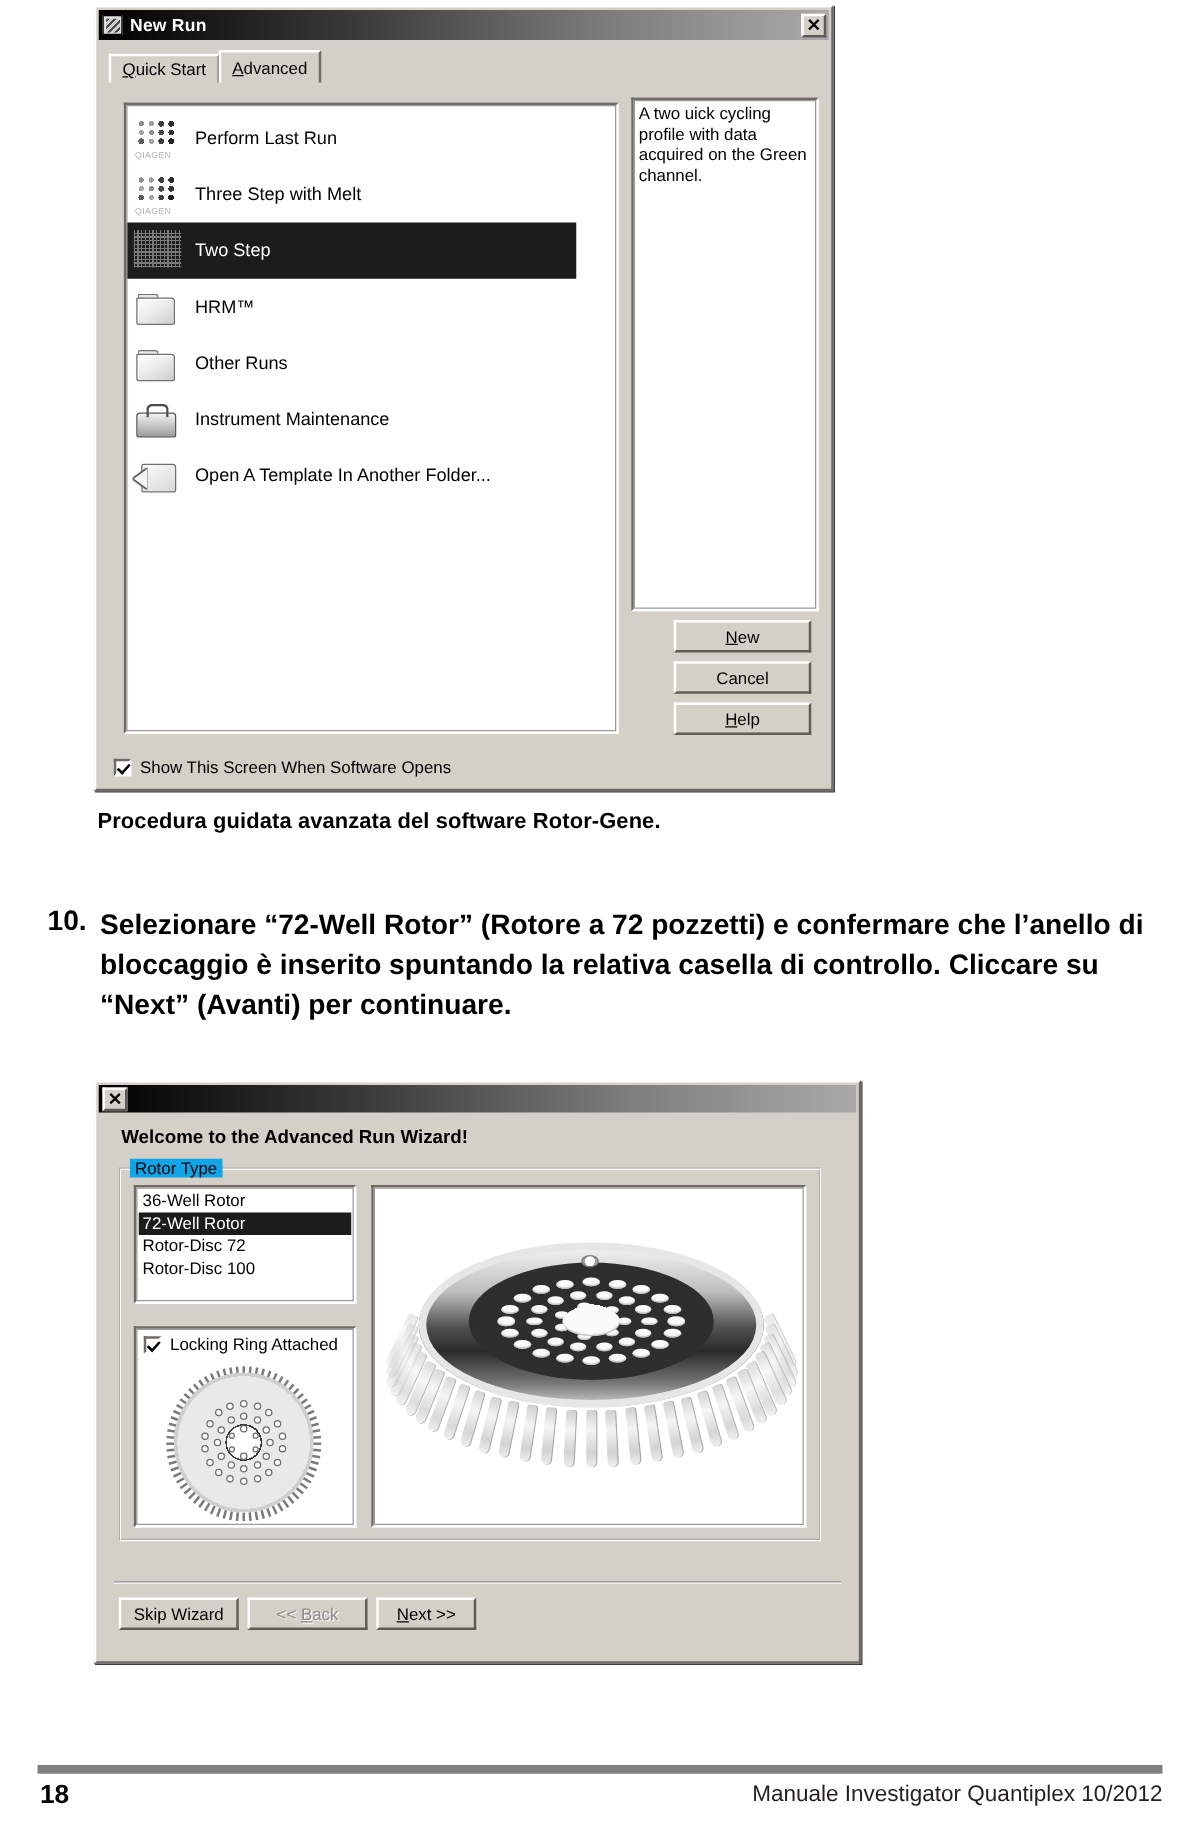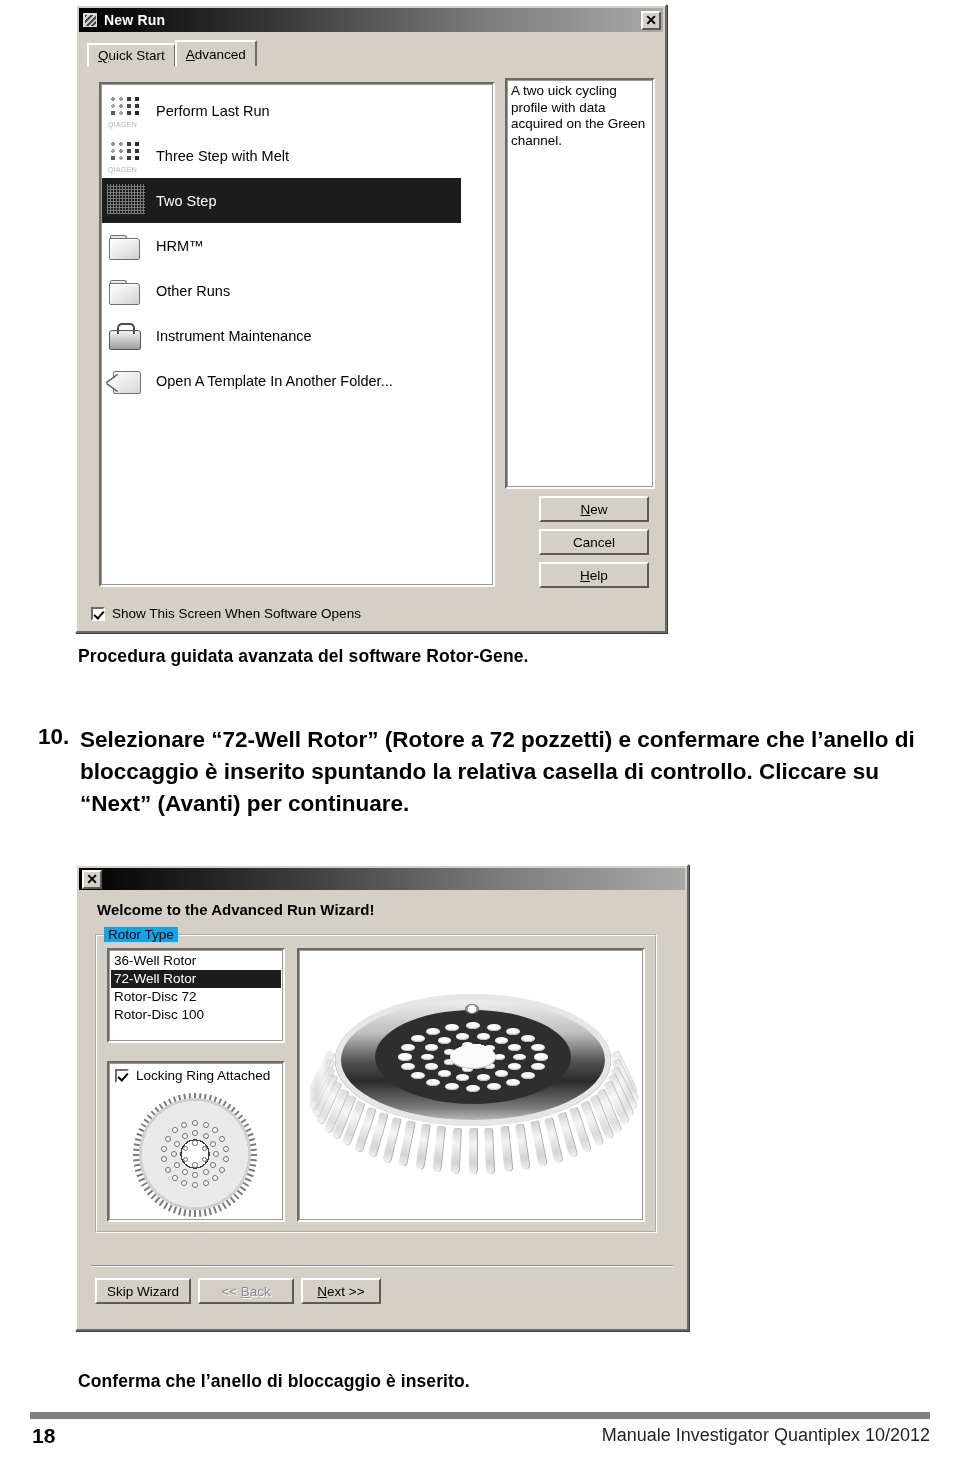--- a/index.html
+++ b/index.html
@@ -575,21 +575,20 @@
       <span>Skip Wizard</span>
     </div>
     <div class="btn disabled" style="position:absolute; left:121px; top:412px; width:96px; height:26px;">
       <span><span>&lt;&lt; </span><span class="u">B</span><span>ack</span></span>
     </div>
     <div class="btn" style="position:absolute; left:224px; top:412px; width:80px; height:26px;">
       <span><span class="u">N</span><span>ext &gt;&gt;</span></span>
     </div>
   </div>
 
-  <div class="caption" style="left:78px; top:1371px; width:700px;">Conferma che l’anello di bloccaggio è inserito.</div>
 
   <div class="rule" style="left:30px; top:1412px; width:900px;"></div>
 
   <div class="pagenum" style="left:32px; top:1424px;">18</div>
 
   <div class="footer" style="right:30px; top:1425px; text-align:right;">Manuale Investigator Quantiplex   10/2012</div>
 
 </div>
 
 </body></html>

